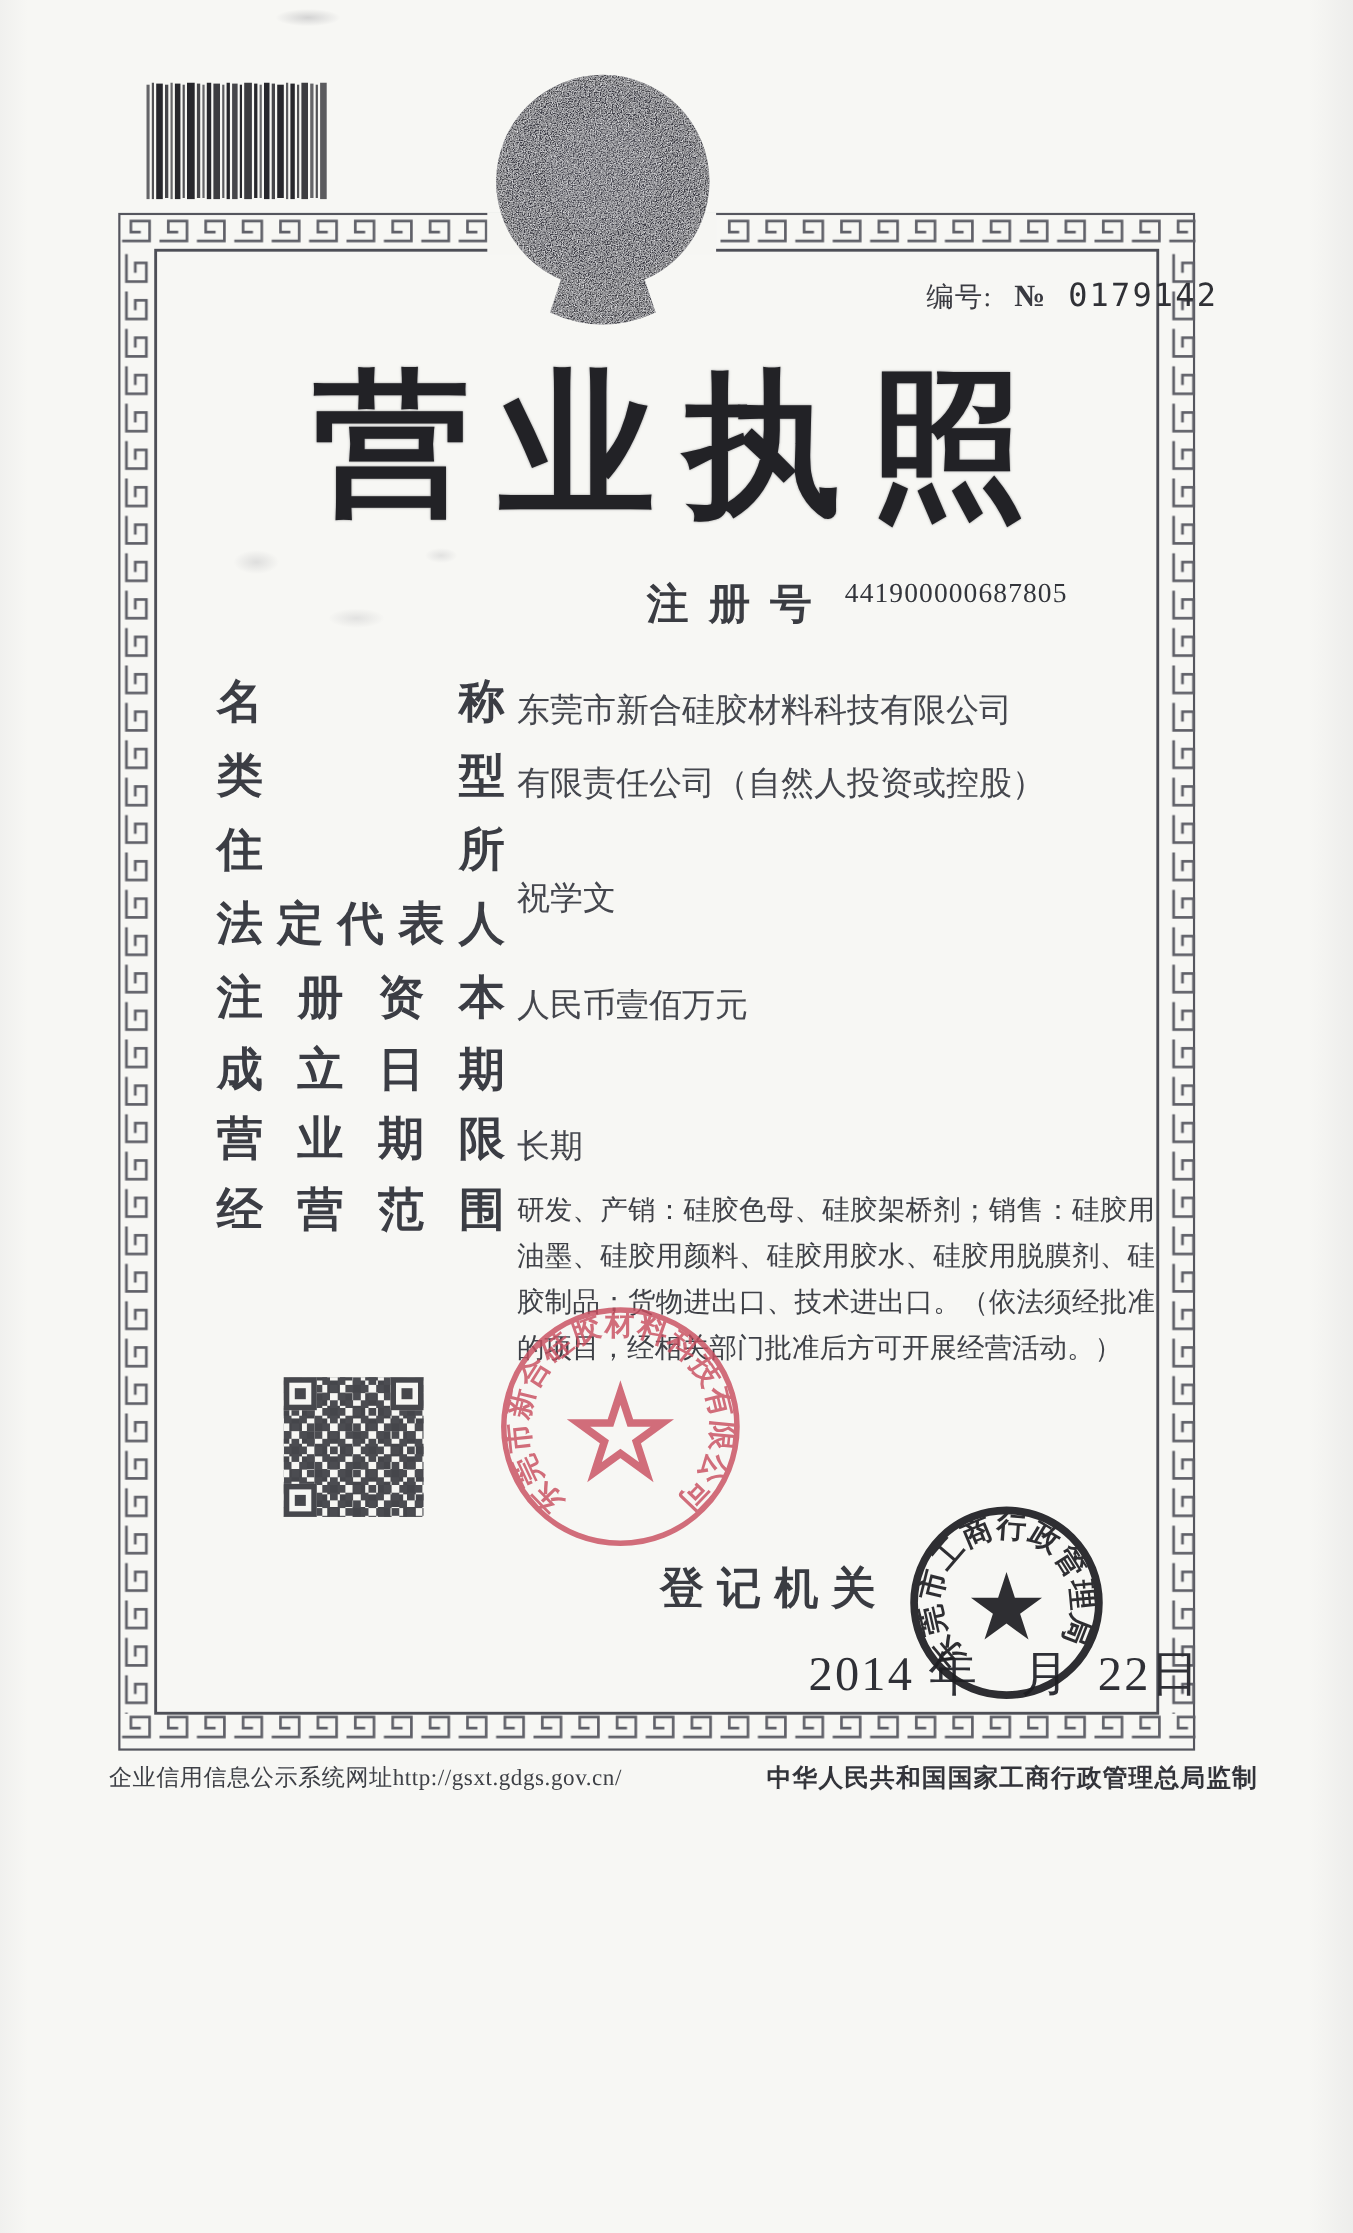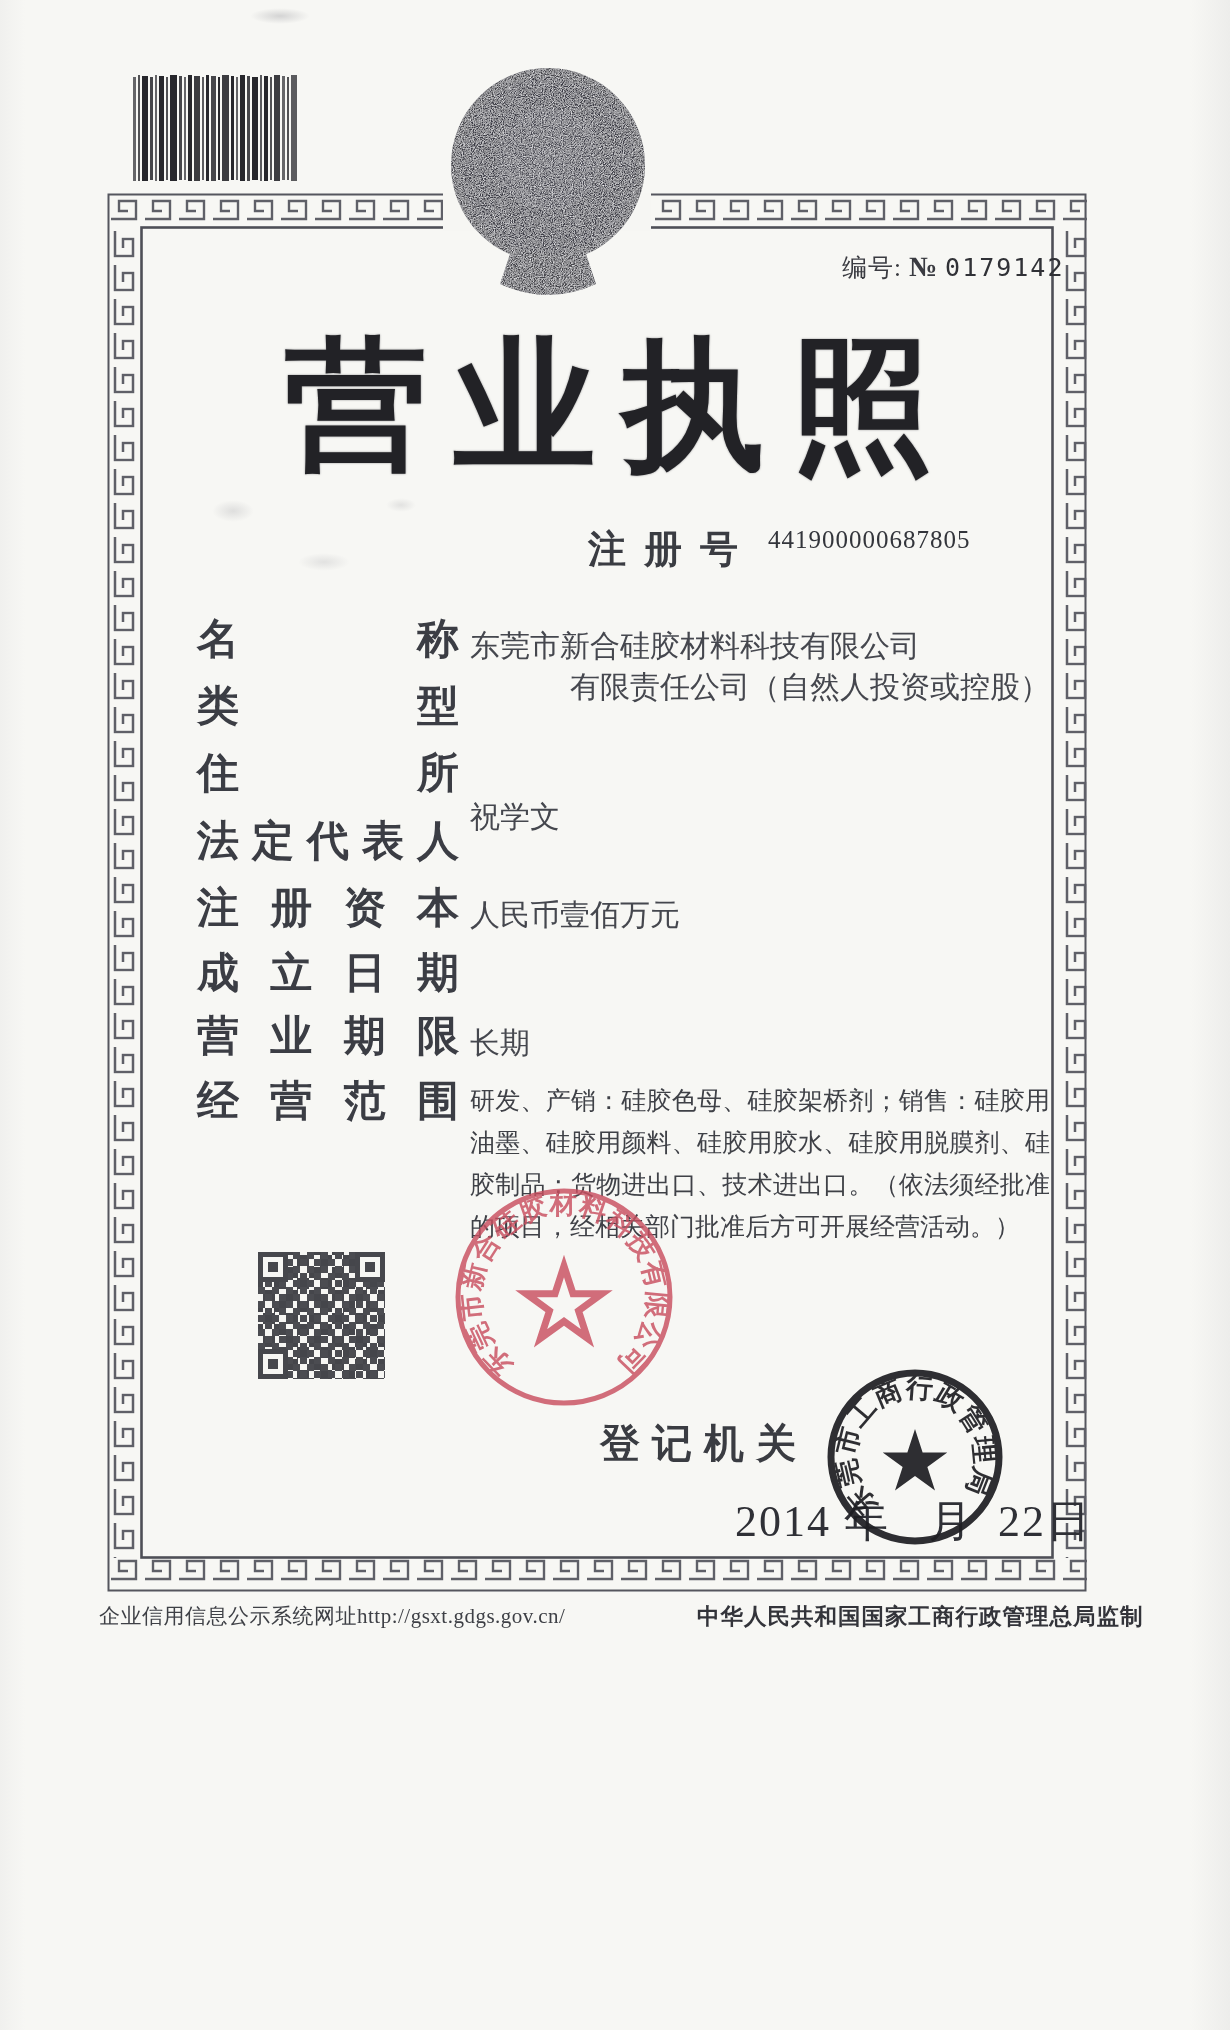--- a/index.html
+++ b/index.html
@@ -3,23 +3,23 @@
 <meta charset="utf-8">
 <style>
   html,body{margin:0;padding:0;background:#e9e9e7;}
   #canvas{
     position:relative;width:1230px;height:2030px;overflow:hidden;
     background:linear-gradient(90deg,#f0f0ee 0,#f7f7f4 25px,#f7f7f4 1190px,#ededeb 1230px),#f6f6f3;
     font-family:"Liberation Serif","DejaVu Serif",serif;color:#34353b;
   }
   .abs{position:absolute;}
   
-  .serial{top:251px;left:842px;font-size:25px;color:#3a3b41;letter-spacing:1px;display:flex;align-items:baseline;gap:7px;}
+  .serial{top:251px;left:842px;font-size:25px;color:#3a3b41;letter-spacing:1px;display:flex;align-items:baseline;gap:20px;}
   .serial .sym{font-weight:bold;font-size:28px;font-family:"Liberation Serif",serif;}
-  .serial .num{font-family:"DejaVu Sans Mono",monospace;font-size:25px;letter-spacing:2px;color:#303136;}
+  .serial .num{font-family:"DejaVu Sans Mono",monospace;font-size:29px;letter-spacing:2px;color:#303136;}
   
   .title{top:330px;left:285px;width:648px;display:flex;justify-content:space-between;
     font-family:"Liberation Sans","DejaVu Sans",sans-serif;font-weight:900;font-size:142px;line-height:150px;
     color:#222226;text-shadow:0 0 2px rgba(40,40,45,.55);}
   
   .regline-label{top:524px;left:588px;width:150px;display:flex;justify-content:space-between;font-size:38px;color:#3a3c42;font-weight:600;}
   .regline-num{top:526px;left:768px;font-size:25px;letter-spacing:1px;color:#33353b;}
   
   .flabel{left:197px;width:262px;display:flex;justify-content:space-between;font-size:42px;line-height:46px;color:#3b3d44;font-weight:600;}
   .fvalue{left:470px;width:580px;font-size:30px;line-height:36px;color:#45474e;}
@@ -148,21 +148,21 @@
   <div class="abs flabel" style="top:616px;">
       <span>名</span>
       <span>称</span>
     </div>
   <div class="abs fvalue" style="top:628px;">东莞市新合硅胶材料科技有限公司</div>
 
   <div class="abs flabel" style="top:683px;">
       <span>类</span>
       <span>型</span>
     </div>
-  <div class="abs fvalue" style="top:669px;text-align:right;">有限责任公司（自然人投资或控股）</div>
+  <div class="abs fvalue" style="top:695px;">有限责任公司（自然人投资或控股）</div>
 
   <div class="abs flabel" style="top:750px;">
       <span>住</span>
       <span>所</span>
     </div>
 
   <div class="abs flabel" style="top:818px;">
       <span>法</span>
       <span>定</span>
       <span>代</span>

